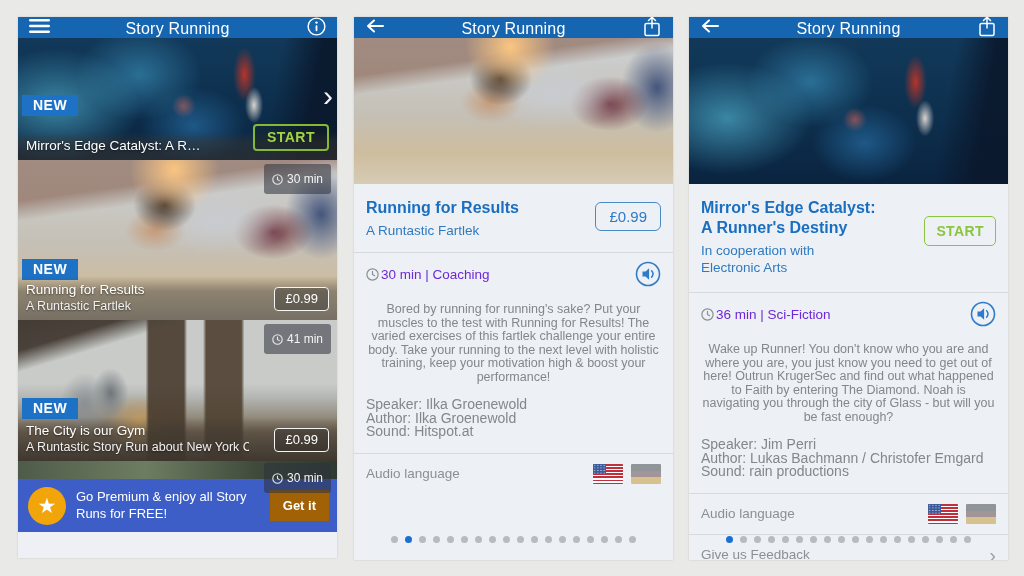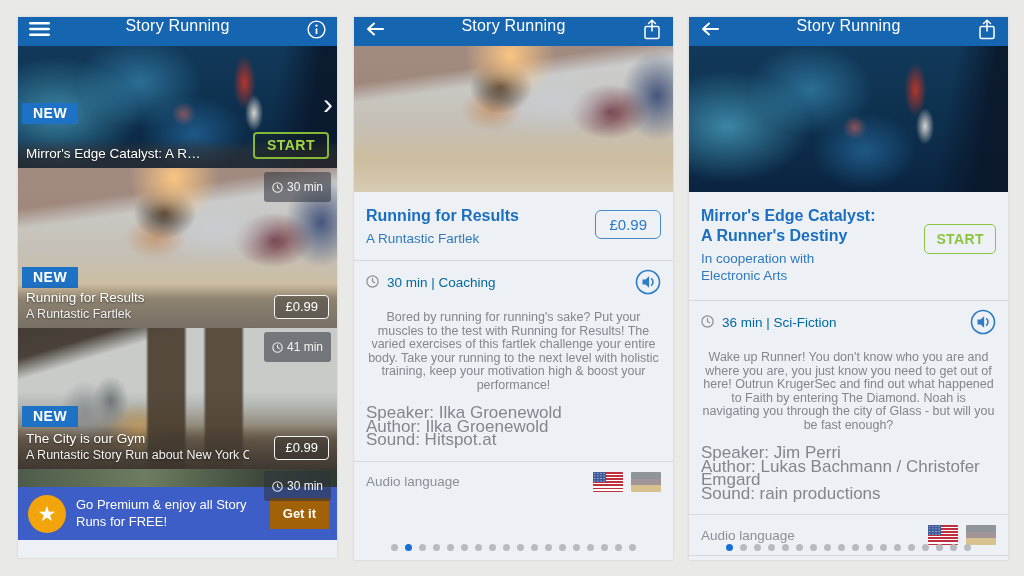--- a/index.html
+++ b/index.html
@@ -5,21 +5,21 @@
   * { margin:0; padding:0; box-sizing:border-box; }
   html,body { width:1024px; height:576px; overflow:hidden; }
   body { background:#e9eae7; font-family:"Liberation Sans", sans-serif; position:relative; }
 
   .screen { position:absolute; top:17px; height:541px; width:319px; background:#edf0f4; overflow:hidden; box-shadow:0 0 2px rgba(0,0,0,.15); }
   #screen1 { left:18px; }
   #screen2 { left:354px; height:543px; }
   #screen3 { left:689px; height:543px; }
 
   
-  .appbar { height:29px; background:#1565b0; display:flex; align-items:flex-start; justify-content:space-between; padding:0 9px; position:relative; }
+  .appbar { height:21px; background:#1565b0; display:flex; align-items:flex-end; justify-content:space-between; padding:0 9px; position:relative; }
   .appbar-title { position:absolute; left:0; right:0; text-align:center; color:#fff; font-size:16px; font-weight:500; letter-spacing:.2px; }
   .appbar svg { display:block; }
   .icon-btn { width:24px; height:24px; display:flex; align-items:center; justify-content:center; z-index:2; }
 
   
   .img-mirrors {
     background-color:#0e3350;
     background-image:
       radial-gradient(ellipse 120px 80px at 12% 55%, rgba(95,205,235,.55), transparent 70%),
       radial-gradient(ellipse 90px 65px at 38% 30%, rgba(70,170,215,.50), transparent 70%),
@@ -79,23 +79,23 @@
   
   .hero { height:146px; width:100%; }
   .detail-body { position:relative; height:calc(100% - 177px); }
   .title-row { display:flex; justify-content:space-between; align-items:flex-start; padding:14px 12px 13px; }
   .story-title { color:#1a6fc0; font-size:16px; font-weight:bold; line-height:20px; }
   .story-sub { color:#2f7ac0; font-size:13.5px; line-height:17px; margin-top:4px; }
   .price-btn { border:1.5px solid #4a8ac6; color:#2a7ac8; font-size:15px; padding:5px 13px; border-radius:6px; margin-top:4px; white-space:nowrap; }
   .start-btn-detail { border:1.5px solid #8bc53f; color:#8bc53f; font-size:14px; font-weight:bold; letter-spacing:.4px; padding:6px 11px; border-radius:5px; margin-top:18px; white-space:nowrap; }
   .divider { height:1px; background:#d5dadf; }
   .meta-row { display:flex; justify-content:space-between; align-items:center; padding:8px 12px; }
-  .meta-left { display:flex; gap:8px; color:#0369a1; font-size:13.5px; }
+  .meta-left { display:flex; align-items:center; gap:2px; color:#6d28d9; font-size:13.5px; }
   .desc { padding:8px 12px 0; color:#82878e; font-size:12.5px; line-height:13.5px;text-align:center; }
-  .credits { padding:14px 12px 14px; color:#82878e; font-size:17px; line-height:13.5px; }
+  .credits { padding:14px 12px 14px; color:#82878e; font-size:14px; line-height:13.5px; }
   .audio-row, .feedback-row { display:flex; justify-content:space-between; align-items:center; padding:10px 12px; }
   .row-label { color:#8a9097; font-size:13.5px; }
   .flags { display:flex; gap:8px; }
   .flag { width:30px; height:20px; position:relative; border-radius:1px; overflow:hidden; }
   .flag-us { background:repeating-linear-gradient(180deg,#c0303c 0 1.6px,#ffffff 1.6px 3.1px); }
   .flag-us .canton { position:absolute; top:0; left:0; width:13px; height:10px; background:#3c5b9b;
     background-image:radial-gradient(circle .8px, #fff 45%, transparent 55%); background-size:3.2px 2.6px; }
   .flag-de { background:linear-gradient(180deg,#90959a 0 33%,#a29597 33% 66%,#d7c18e 66% 100%); }
   .feedback-chevron { color:#9aa0a6; font-size:20px; line-height:1; }
   .dots { position:absolute; left:0; right:0; bottom:7px; display:flex; justify-content:center; gap:7px; }

